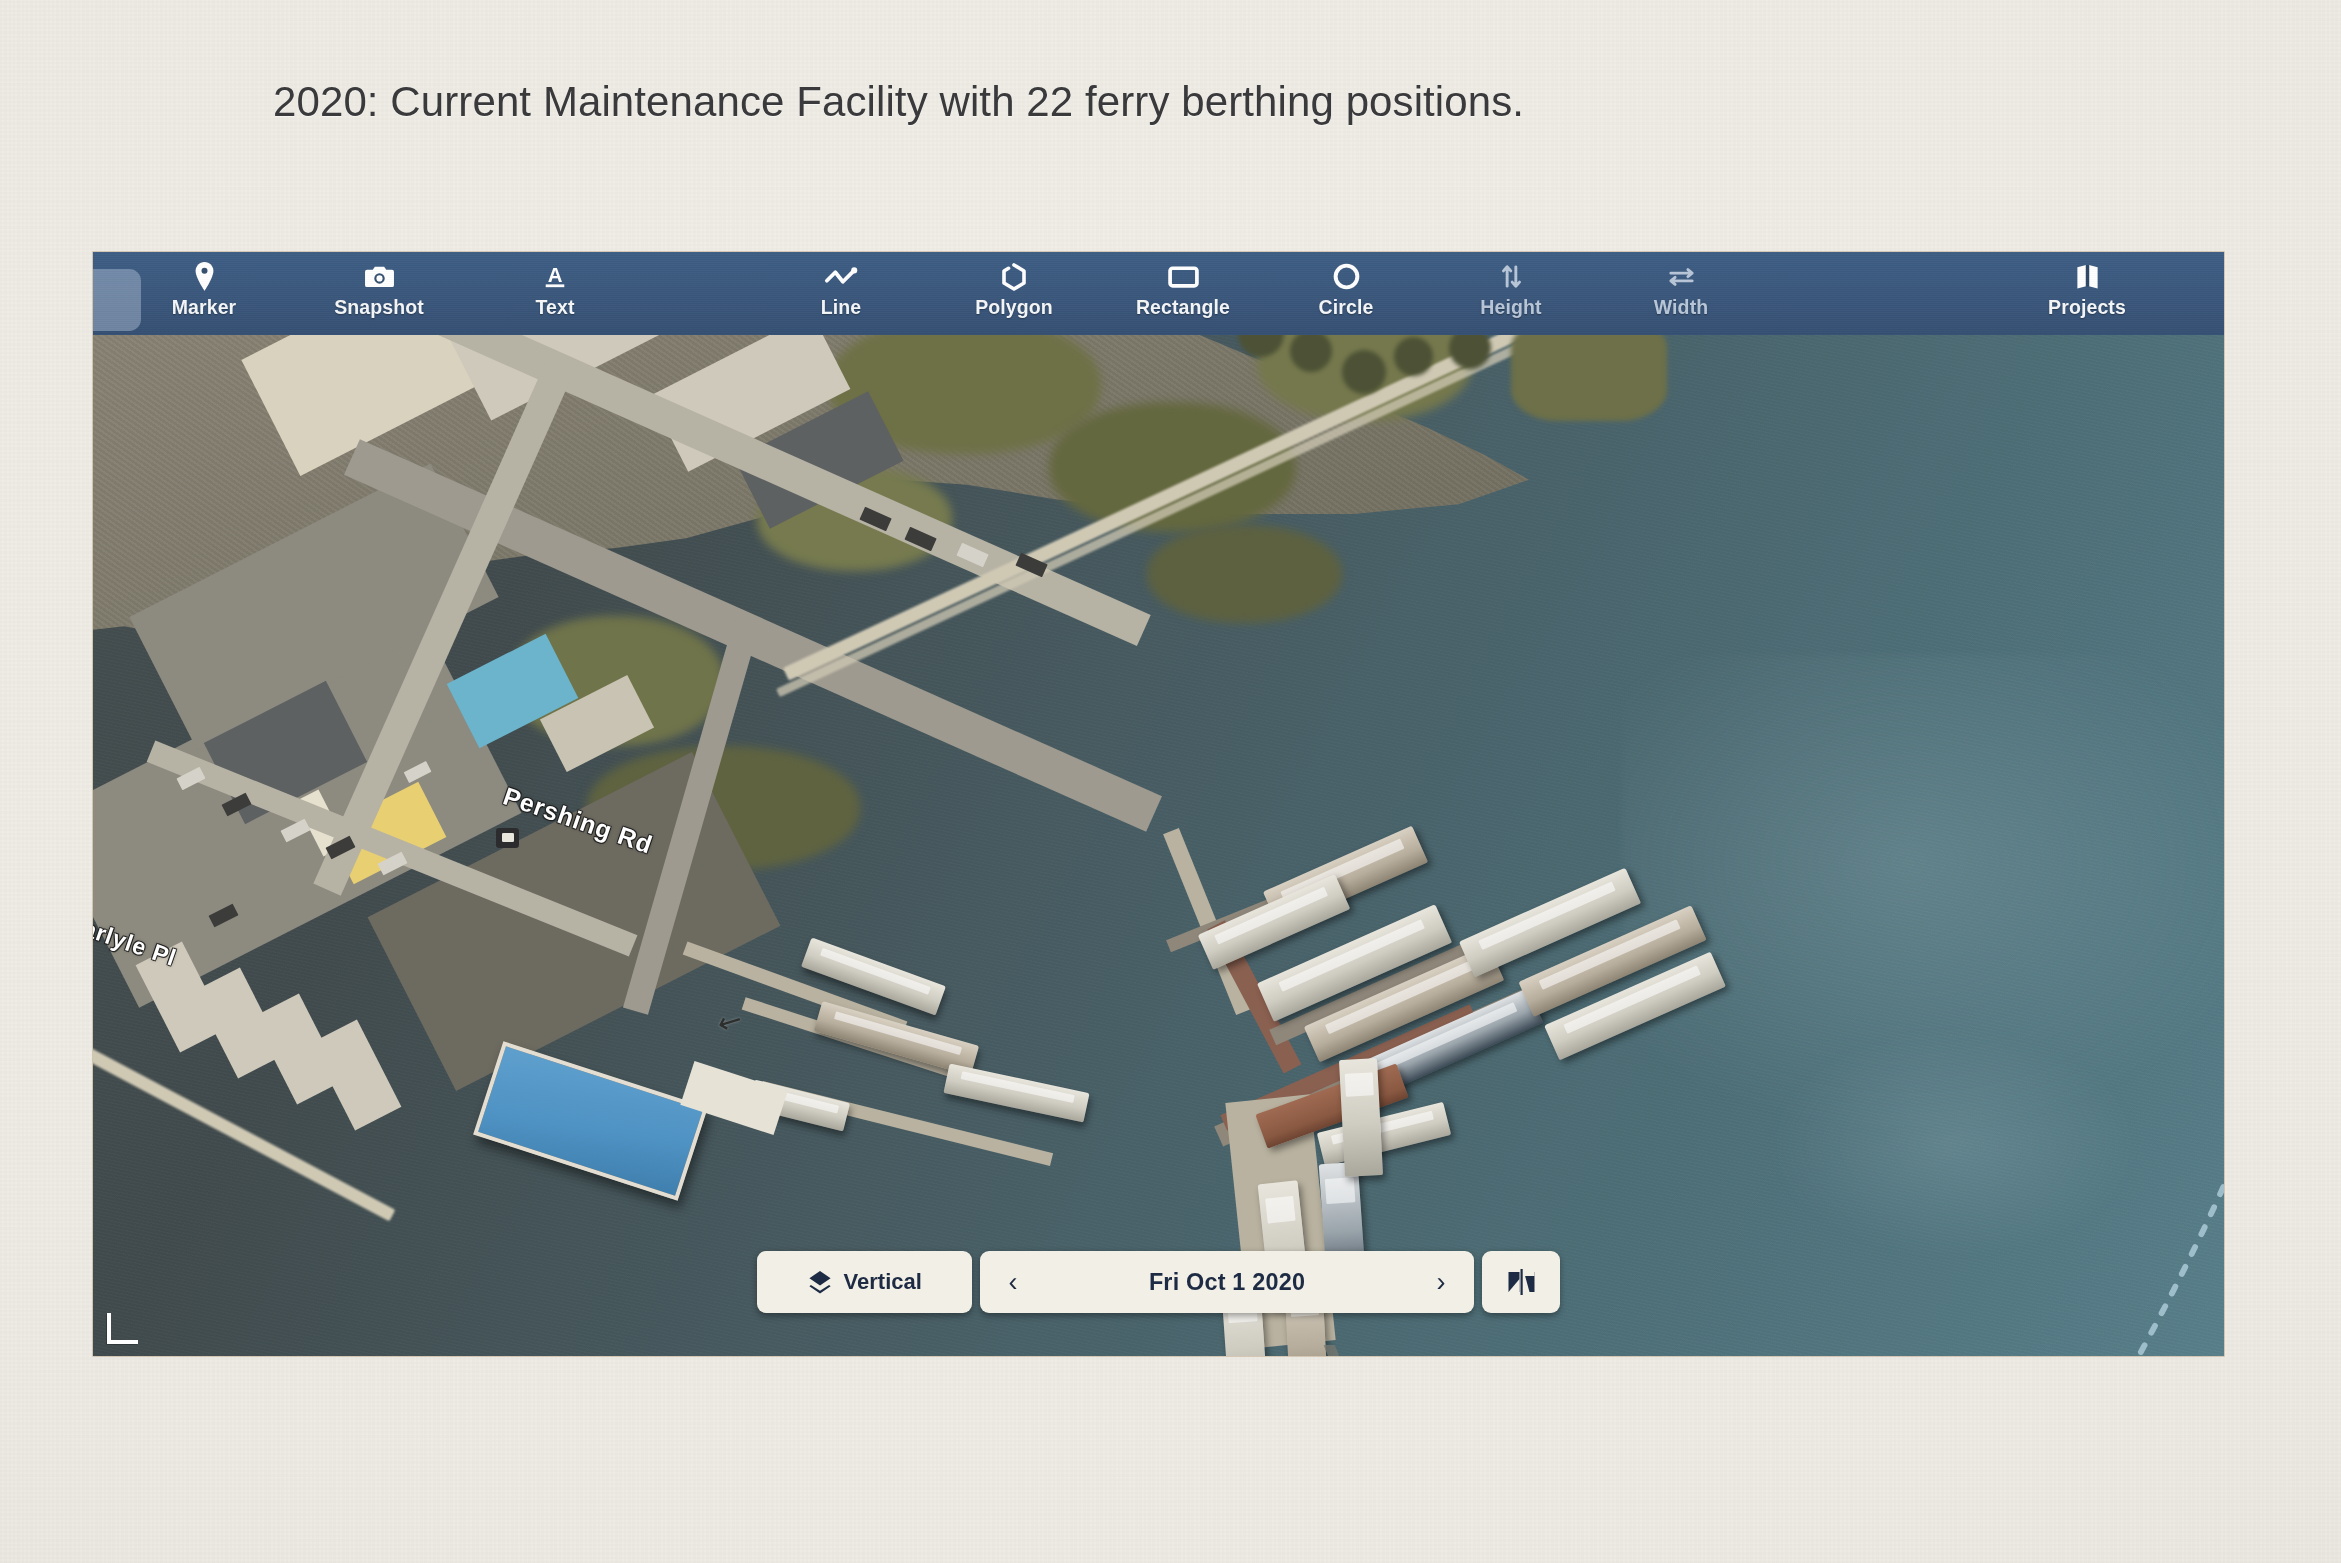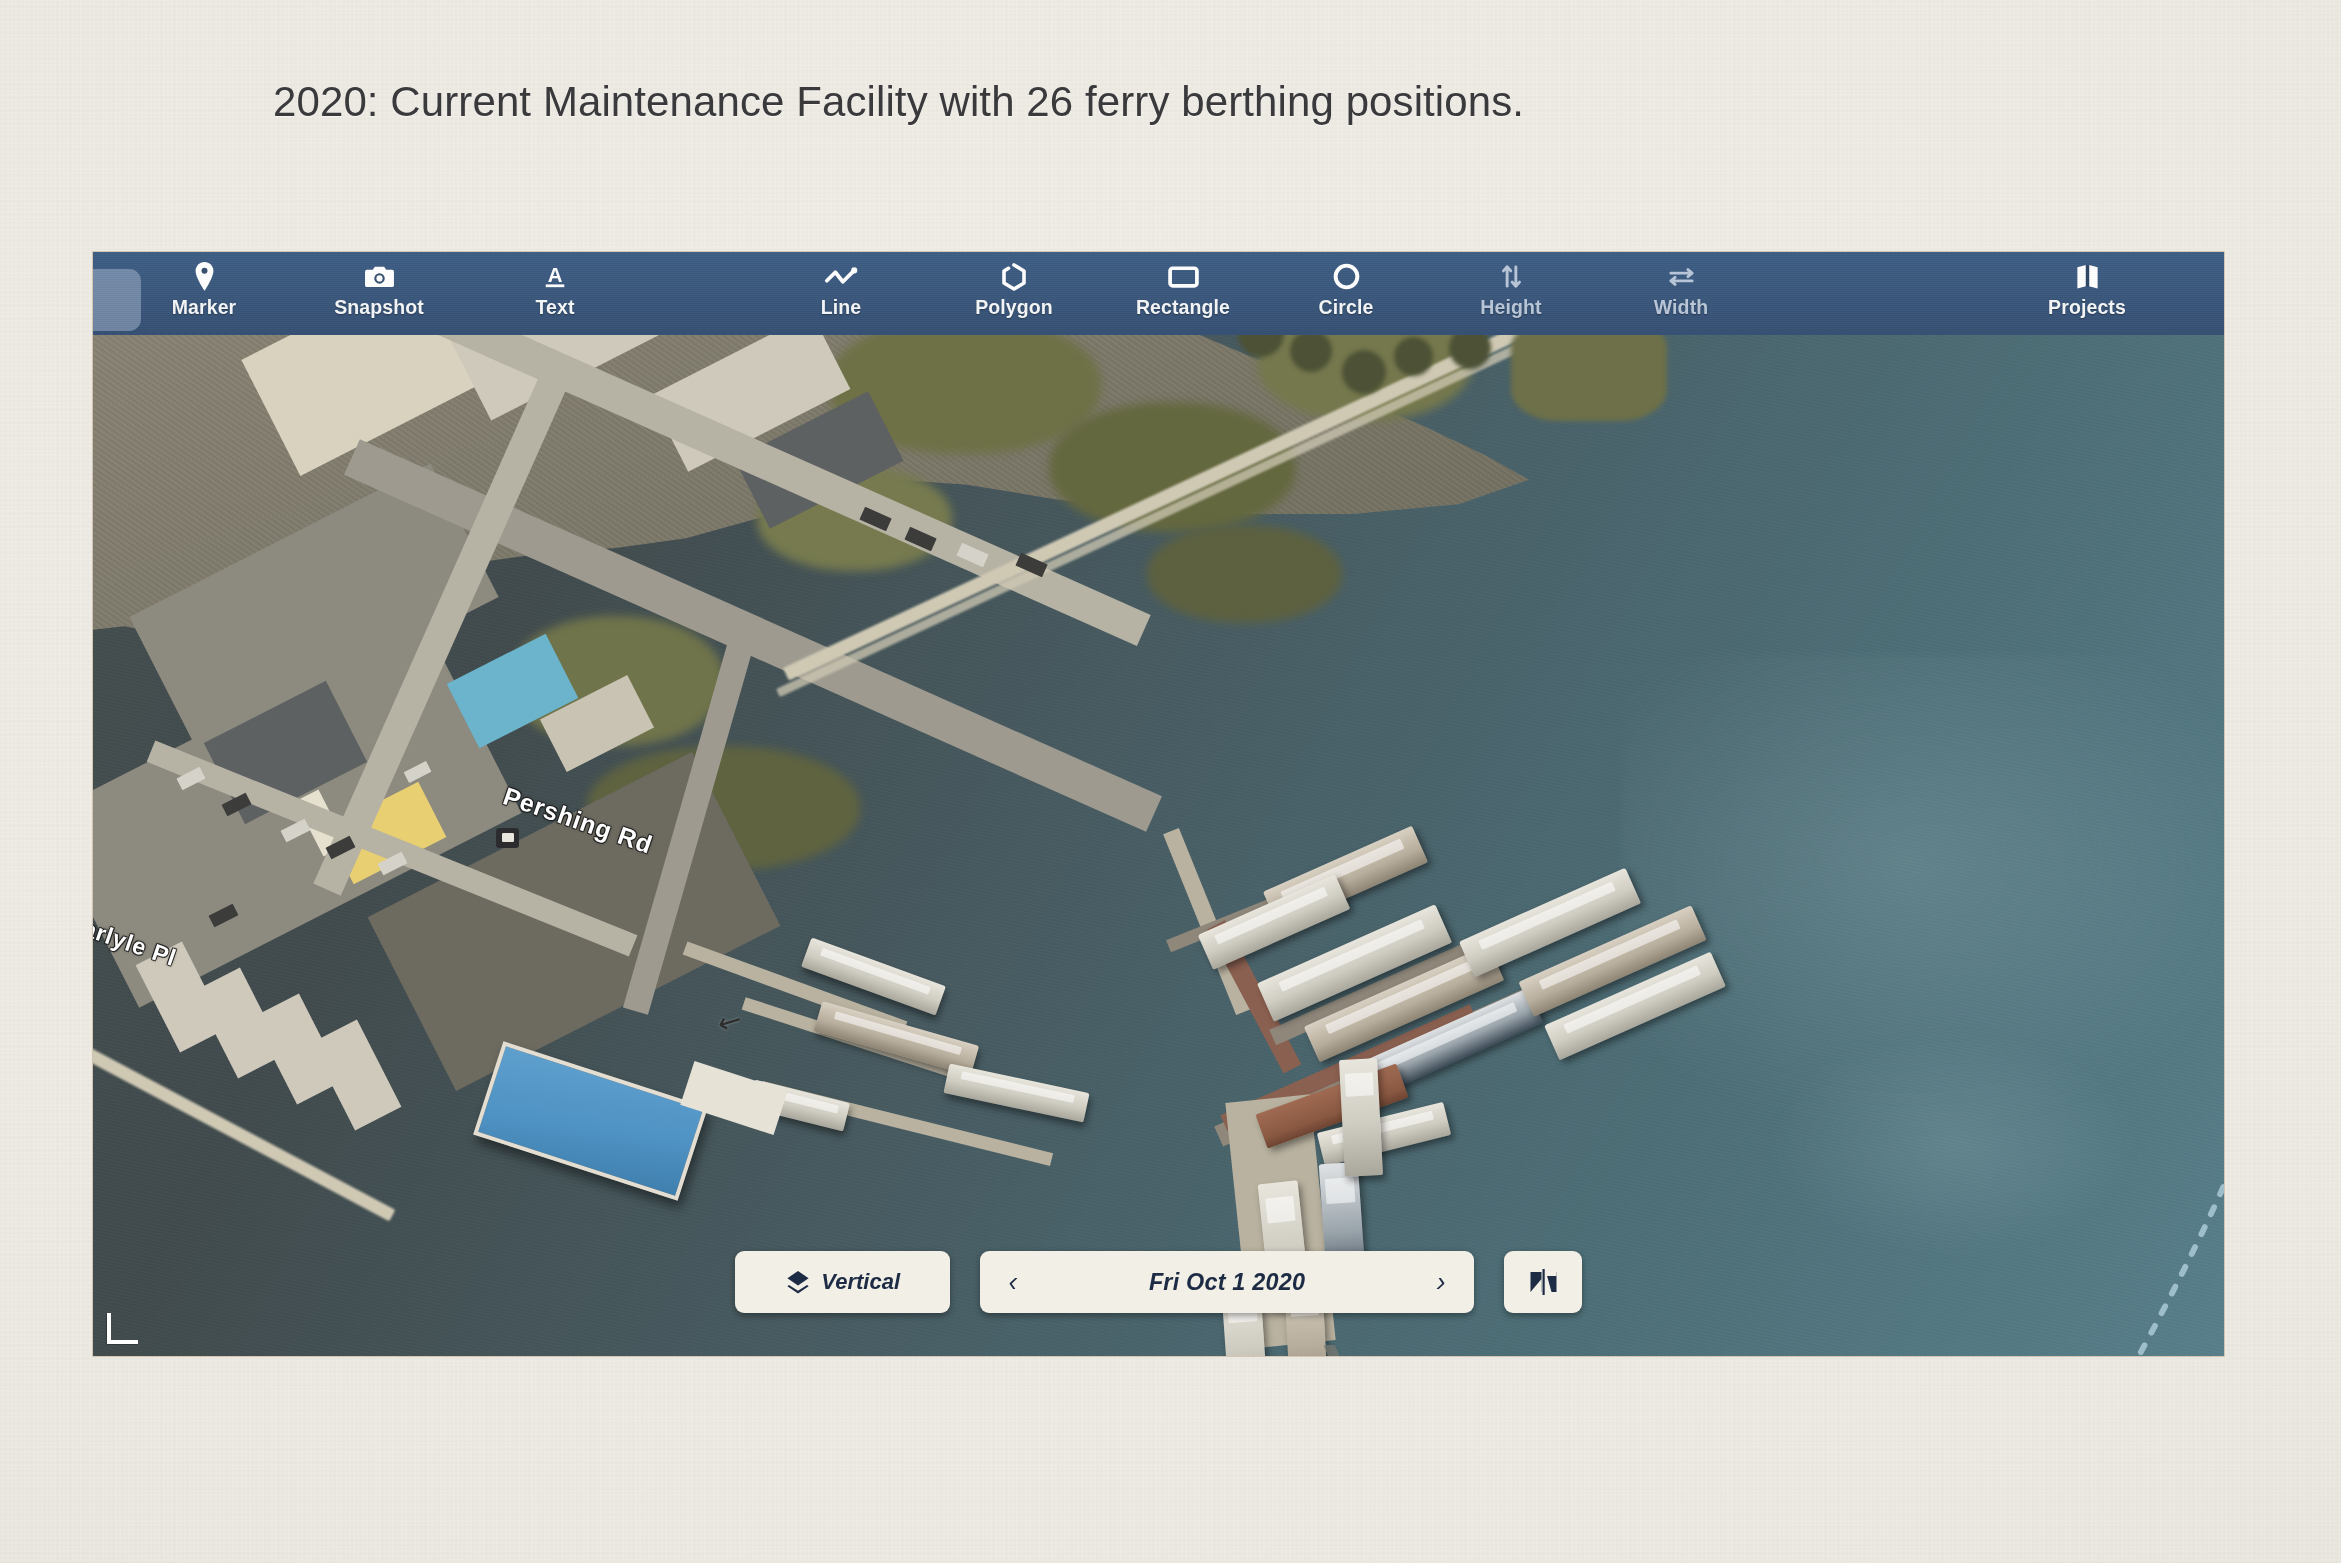--- a/index.html
+++ b/index.html
@@ -296,23 +296,22 @@
     text-shadow: 0 0.7px 1.3px rgba(0,0,0,.35);
   }
 
   
   .bottom-bar {
     position:absolute;
     left:0; right:0; bottom: 43px;
     display:flex;
     justify-content:center;
     align-items:flex-start;
-    gap: 30px;
+    gap: 8px;
     z-index: 40;
-    font-style: italic;
   }
   .pill {
     background: #f2efe6;
     border-radius: 9px;
     height: 62px;
     display:flex;
     align-items:center;
     justify-content:center;
     color:#1d2b44;
     box-shadow: 0 2.6px 6.5px rgba(0,0,0,.35);
@@ -336,21 +335,21 @@
     border-bottom: 4.6px solid #ffffff;
     z-index: 45;
     box-shadow: -0.7px 0.7px 0 rgba(0,0,0,.35);
   }
 </style>
 </head>
 <body>
 
 <div class="paper"></div>
 
-<div class="slide-title">2020:  Current Maintenance Facility with 26 ferry berthing positions.</div>
+<div class="slide-title">2020:  Current Maintenance Facility with 22 ferry berthing positions.</div>
 
 <div class="app-window">
 
   <div class="map">
 
     <div class="water"></div>
     <div class="water-chop"></div>
     <div class="water-chop2"></div>
 
     <div class="buoy-line">

